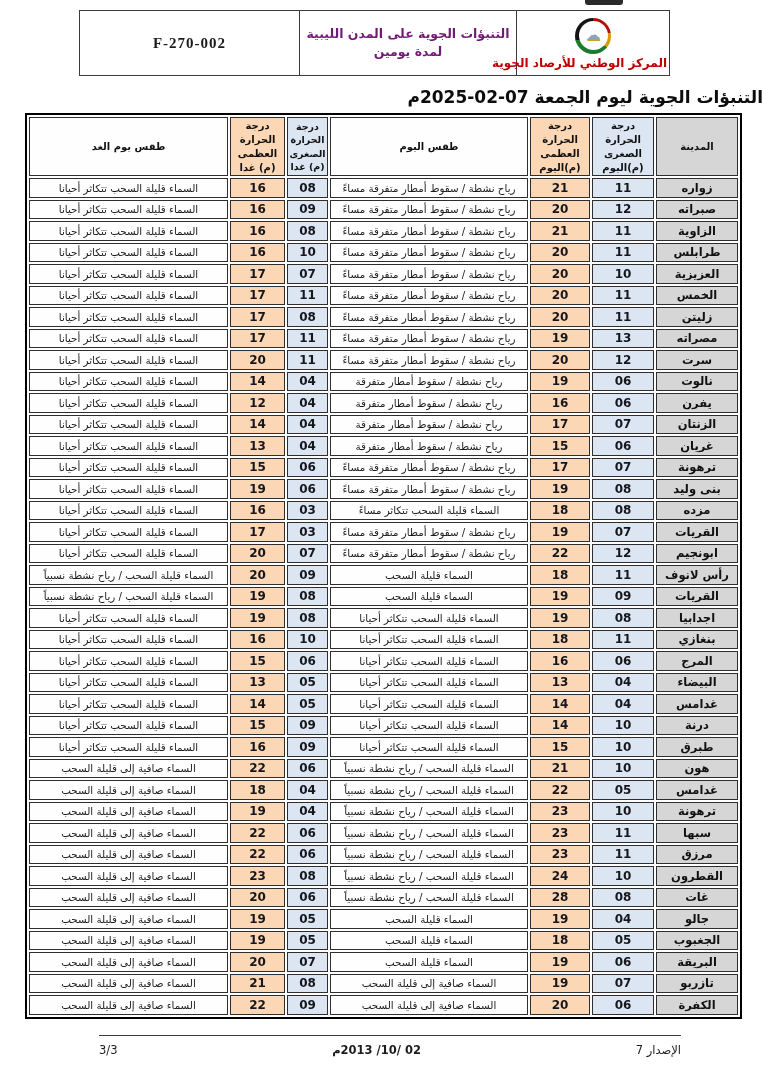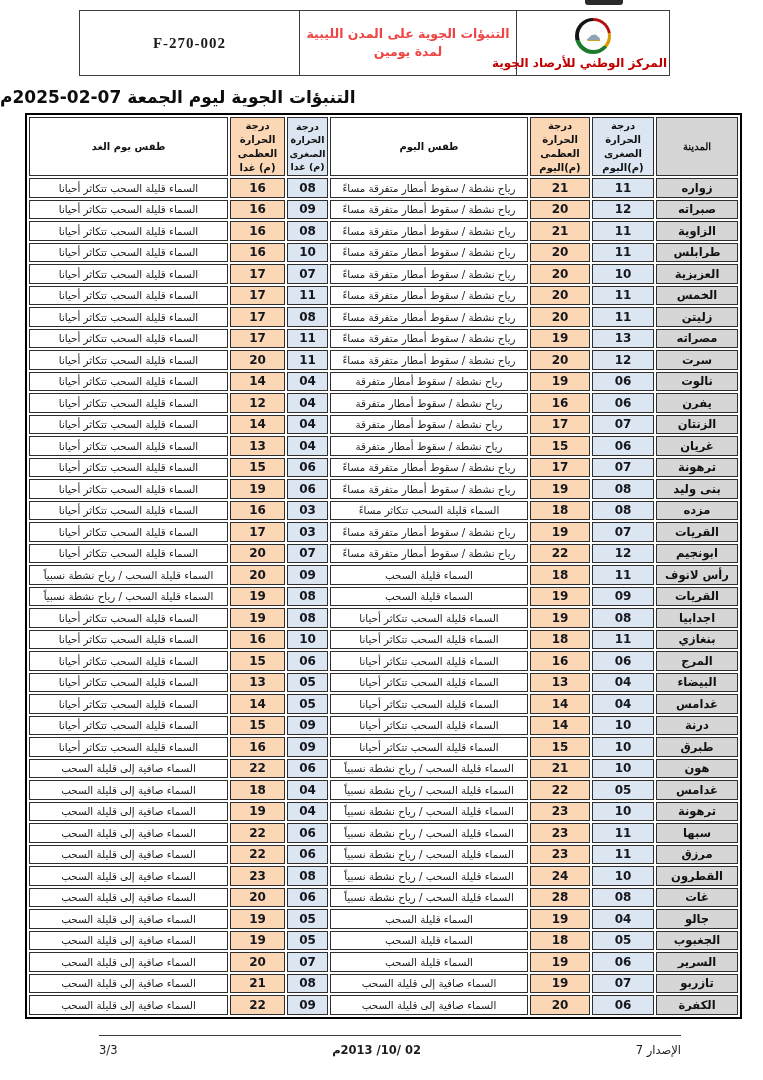--- a/index.html
+++ b/index.html
@@ -11,50 +11,50 @@
   .page{padding-top:8px;}
   .scan-mark{position:absolute;top:0;right:140px;width:38px;height:5px;background:#2a2a2a;border-radius:0 0 3px 3px;}
 
   
   table.form-header{
     border-collapse:collapse;margin:2px 93px 0 auto;width:575px;height:66px;
     table-layout:fixed;background:#fff;
   }
   table.form-header td{border:1.5px solid #3c3c3c;vertical-align:middle;text-align:center;padding:2px;}
   .fh-logo-cell{width:148px;}
-  .fh-title-cell{width:212px;font-weight:bold;font-size:12.5px;line-height:1.45;color:#ef4444;}
+  .fh-title-cell{width:212px;font-weight:bold;font-size:12.5px;line-height:1.45;color:#701a75;}
   .fh-code-cell{width:215px;font-family:"Liberation Serif", serif;font-weight:bold;font-size:15px;letter-spacing:1px;color:#1c1c1c;direction:ltr;}
   .logo{width:36px;height:36px;border-radius:50%;margin:1px auto 2px auto;
     background:conic-gradient(#b50d0d 0 80deg,#d79b00 80deg 130deg,#1c7a2d 130deg 255deg,#141414 255deg 360deg);
     display:flex;align-items:center;justify-content:center;}
   .logo-inner{width:29px;height:29px;border-radius:50%;background:#fdfdfd;display:flex;align-items:center;justify-content:center;}
   .cloud-glyph{font-size:15px;line-height:1;color:#8da3b8;text-shadow:0.5px 0.5px 0 #c9a227;}
   .org-name{color:var(--org-red,#c00000);font-weight:bold;font-size:12px;white-space:nowrap;text-align:right;}
 
   
-  .page-title{margin:11px 0 6px 0;text-align:left;font-size:17px;font-weight:bold;color:#0d0d0d;}
+  .page-title{margin:11px 0 6px 0;text-align:right;font-size:17px;font-weight:bold;color:#0d0d0d;}
 
   
   table.forecast{
     width:717px;margin:0 21px 0 auto;
     border-collapse:separate;border-spacing:2px;
     border:2.5px solid #000;background:#fff;table-layout:fixed;
   }
   table.forecast th, table.forecast td{
     border:1.2px solid #2e2e2e;box-sizing:border-box;
     text-align:center;vertical-align:middle;padding:0 1px;overflow:hidden;
   }
   table.forecast th{height:59px;font-size:10px;font-weight:bold;line-height:1.4;}
   table.forecast td{height:19.5px;white-space:nowrap;}
   .h-city,.cell-city{background:var(--gray,#d6d6d6);}
   .h-min,.cell-min-today,.cell-min-tomorrow{background:var(--blue,#dbe6f2);}
   .h-max,.cell-max-today,.cell-max-tomorrow{background:var(--peach,#fbd7b5);}
   .h-weather,.cell-weather-today,.cell-weather-tomorrow{background:#fefefe;}
   .h-weather{font-size:12px;}
-  .h-city{font-size:12px;font-family:Liberation Serif, serif;}
+  .h-city{font-size:12px;}
   .h-min.narrow{font-size:9.5px;margin-left:48px;}
   .cell-city{font-weight:bold;font-size:11.5px;}
   .cell-min-today,.cell-min-tomorrow,.cell-max-today,.cell-max-tomorrow{font-weight:bold;font-size:12px;color:#16161d;}
   .cell-weather-today,.cell-weather-tomorrow{font-size:10.3px;color:#1b1b1b;}
 
   
   .footer{
     width:582px;margin:16px 82px 0 auto;border-top:1.6px solid #3a3a3a;
     padding-top:7px;display:flex;justify-content:space-between;align-items:baseline;
     font-size:11.5px;color:#1c1c1c;
@@ -431,21 +431,21 @@
         <tr>
           <td class="cell-city">الجغبوب</td>
           <td class="cell-min-today">05</td>
           <td class="cell-max-today">18</td>
           <td class="cell-weather-today">السماء قليلة السحب</td>
           <td class="cell-min-tomorrow">05</td>
           <td class="cell-max-tomorrow">19</td>
           <td class="cell-weather-tomorrow">السماء صافية إلى قليلة السحب</td>
         </tr>
         <tr>
-          <td class="cell-city">السرير</td>
+          <td class="cell-city">البريقة</td>
           <td class="cell-min-today">06</td>
           <td class="cell-max-today">19</td>
           <td class="cell-weather-today">السماء قليلة السحب</td>
           <td class="cell-min-tomorrow">07</td>
           <td class="cell-max-tomorrow">20</td>
           <td class="cell-weather-tomorrow">السماء صافية إلى قليلة السحب</td>
         </tr>
         <tr>
           <td class="cell-city">تازربو</td>
           <td class="cell-min-today">07</td>

